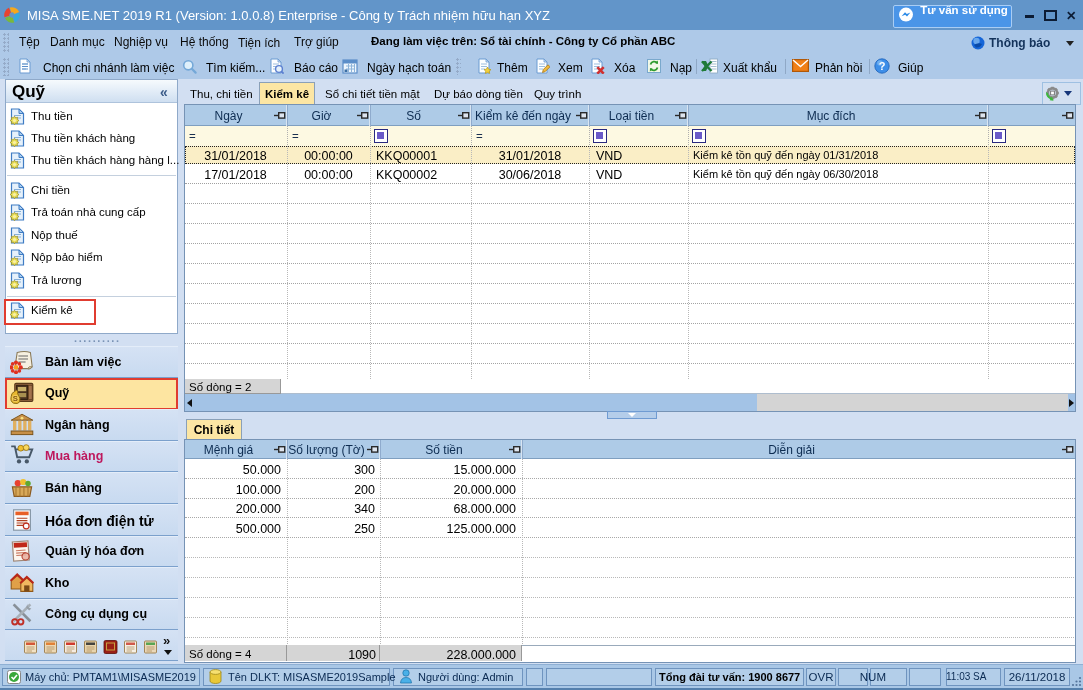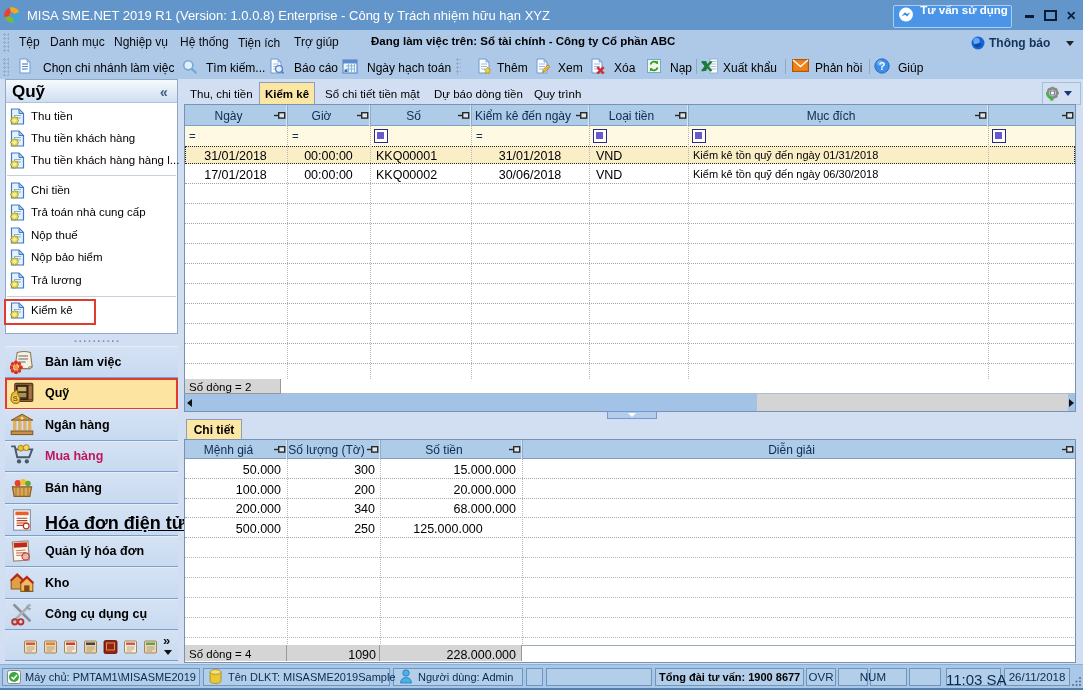--- a/index.html
+++ b/index.html
@@ -259,21 +259,21 @@
         <circle cx="15" cy="6.3" r="2.3" fill="#60a830"></circle>
   </svg>
 <div class="abs nw" style="left:45px;top:481px;font-size:12.5px;color:#000;font-weight:bold;">Bán hàng</div>
 <div class="abs" style="left:5px;top:504.0px;width:173px;height:31.6px;background:linear-gradient(#d5e2f4,#c8daf0);border-top:1px solid #e4edf9;border-bottom:1px solid #7ba0cc"></div>
 <svg class="abs" style="left:10px;top:508px" width="24" height="24" viewBox="0 0 20 20">
     <rect x="3" y="1.5" width="14" height="17" fill="#fdfdfd" stroke="#8898a8" stroke-width="1"></rect>
         <rect x="4.5" y="3" width="11" height="3" fill="#e86028"></rect>
         <path d="M5.5 8.5 H14.5 M5.5 10.5 H14.5 M5.5 12.5 H14.5 M5.5 14.5 H11" stroke="#b04020" stroke-width="0.9"></path>
         <circle cx="13.5" cy="15" r="2.4" fill="none" stroke="#c03020" stroke-width="1"></circle>
   </svg>
-<div class="abs nw" style="left:45px;top:513px;font-size:18px;color:#000;font-weight:bold;text-decoration:underline;">Hóa đơn điện tử</div>
+<div class="abs nw" style="left:45px;top:513px;font-size:14px;color:#000;font-weight:bold;">Hóa đơn điện tử</div>
 <div class="abs" style="left:5px;top:535.6px;width:173px;height:31.6px;background:linear-gradient(#d5e2f4,#c8daf0);border-top:1px solid #e4edf9;border-bottom:1px solid #7ba0cc"></div>
 <svg class="abs" style="left:10px;top:539px" width="24" height="24" viewBox="0 0 20 20">
     <rect x="2.5" y="2" width="13" height="16" fill="#fdf6ee" stroke="#a08878" stroke-width="1" transform="rotate(-4 9 10)"></rect>
         <rect x="3.5" y="3" width="11" height="4" fill="#c02818" transform="rotate(-4 9 10)"></rect>
         <path d="M5 9.5 H13 M5 11.5 H13 M5 13.5 H13" stroke="#c87860" stroke-width="0.9" transform="rotate(-4 9 10)"></path>
         <circle cx="13" cy="14.5" r="3" fill="#e8b0a0" opacity="0.85" stroke="#b03020" stroke-width="1"></circle>
   </svg>
 <div class="abs nw" style="left:45px;top:544px;font-size:12.5px;color:#000;font-weight:bold;">Quản lý hóa đơn</div>
 <div class="abs" style="left:5px;top:567.2px;width:173px;height:31.6px;background:linear-gradient(#d5e2f4,#c8daf0);border-top:1px solid #e4edf9;border-bottom:1px solid #7ba0cc"></div>
 <svg class="abs" style="left:10px;top:571px" width="24" height="24" viewBox="0 0 20 20">
@@ -494,21 +494,21 @@
 <div class="abs nw" style="left:0px;top:482.6px;font-size:12.5px;color:#000;left:184px;width:97px;text-align:right">100.000</div>
 <div class="abs nw" style="left:0px;top:482.6px;font-size:12.5px;color:#000;left:287px;width:88px;text-align:right">200</div>
 <div class="abs nw" style="left:0px;top:482.6px;font-size:12.5px;color:#000;left:380px;width:136px;text-align:right">20.000.000</div>
 <div class="abs" style="left:185px;top:498px;width:890px;height:20px;border-bottom:1px dotted #a8a8a8"></div>
 <div class="abs nw" style="left:0px;top:502.20000000000005px;font-size:12.5px;color:#000;left:184px;width:97px;text-align:right">200.000</div>
 <div class="abs nw" style="left:0px;top:502.20000000000005px;font-size:12.5px;color:#000;left:287px;width:88px;text-align:right">340</div>
 <div class="abs nw" style="left:0px;top:502.20000000000005px;font-size:12.5px;color:#000;left:380px;width:136px;text-align:right">68.000.000</div>
 <div class="abs" style="left:185px;top:518px;width:890px;height:20px;border-bottom:1px dotted #a8a8a8"></div>
 <div class="abs nw" style="left:0px;top:521.8000000000001px;font-size:12.5px;color:#000;left:184px;width:97px;text-align:right">500.000</div>
 <div class="abs nw" style="left:0px;top:521.8000000000001px;font-size:12.5px;color:#000;left:287px;width:88px;text-align:right">250</div>
-<div class="abs nw" style="left:0px;top:521.8000000000001px;font-size:12.5px;color:#000;left:380px;width:136px;text-align:center">125.000.000</div>
+<div class="abs nw" style="left:0px;top:521.8000000000001px;font-size:12.5px;color:#000;left:380px;width:136px;text-align:right">125.000.000</div>
 <div class="abs" style="left:185px;top:557px;width:890px;height:1px;background-image:linear-gradient(90deg,#b8b8b8 1px,transparent 1px);background-size:2px 1px"></div>
 <div class="abs" style="left:185px;top:577px;width:890px;height:1px;background-image:linear-gradient(90deg,#b8b8b8 1px,transparent 1px);background-size:2px 1px"></div>
 <div class="abs" style="left:185px;top:597px;width:890px;height:1px;background-image:linear-gradient(90deg,#b8b8b8 1px,transparent 1px);background-size:2px 1px"></div>
 <div class="abs" style="left:185px;top:617px;width:890px;height:1px;background-image:linear-gradient(90deg,#b8b8b8 1px,transparent 1px);background-size:2px 1px"></div>
 <div class="abs" style="left:185px;top:637px;width:890px;height:1px;background-image:linear-gradient(90deg,#b8b8b8 1px,transparent 1px);background-size:2px 1px"></div>
 <div class="abs" style="left:287px;top:459px;width:1px;height:186px;background-image:linear-gradient(#b8b8b8 1px,transparent 1px);background-size:1px 2px"></div>
 <div class="abs" style="left:380px;top:459px;width:1px;height:186px;background-image:linear-gradient(#b8b8b8 1px,transparent 1px);background-size:1px 2px"></div>
 <div class="abs" style="left:522px;top:459px;width:1px;height:186px;background-image:linear-gradient(#b8b8b8 1px,transparent 1px);background-size:1px 2px"></div>
 <div class="abs" style="left:185px;top:645px;width:890px;height:17px;background:#fff;border-top:1px solid #9ab;"></div>
 <div class="abs" style="left:185px;top:645px;width:102px;height:16px;background:#d5d5d5;border-right:1px solid #999"></div>
@@ -543,21 +543,21 @@
   </svg>
 <div class="abs nw" style="left:228px;top:671px;font-size:11px;color:#0a2a52;">Tên DLKT: MISASME2019Sample</div>
 <svg class="abs" style="left:399px;top:669px" width="14" height="15" viewBox="0 0 14 15">
 <circle cx="7" cy="4" r="3.2" fill="#4ab0e8" stroke="#1a70a8" stroke-width="0.7"></circle>
 <path d="M1.5 14 Q2 8.5 7 8.5 Q12 8.5 12.5 14 Z" fill="#4ab0e8" stroke="#1a70a8" stroke-width="0.7"></path>
   </svg>
 <div class="abs nw" style="left:418px;top:671px;font-size:11px;color:#0a2a52;">Người dùng: Admin</div>
 <div class="abs nw" style="left:659px;top:671px;font-size:11px;color:#000;font-weight:bold;">Tổng đài tư vấn: 1900 8677</div>
 <div class="abs nw" style="left:0px;top:671px;font-size:11.5px;color:#0a2a52;left:806px;width:30px;text-align:center">OVR</div>
 <div class="abs nw" style="left:0px;top:671px;font-size:11.5px;color:#0a2a52;left:838px;width:48px;text-align:right">NUM</div>
-<div class="abs nw" style="left:0px;top:671px;font-size:15px;color:#0a2a52;left:946px;width:37px;text-align:center">11:03 SA</div>
+<div class="abs nw" style="left:0px;top:671px;font-size:10px;color:#0a2a52;left:946px;width:37px;text-align:center">11:03 SA</div>
 <div class="abs nw" style="left:0px;top:671px;font-size:11.5px;color:#0a2a52;left:1004px;width:66px;text-align:center">26/11/2018</div>
 <svg class="abs" style="left:1071px;top:676px" width="11" height="11" viewBox="0 0 11 11">
 <g fill="#54749c">
       <circle cx="9" cy="2" r="1.1"></circle>
       <circle cx="9" cy="5.5" r="1.1"></circle>
       <circle cx="5.5" cy="5.5" r="1.1"></circle>
 <circle cx="9" cy="9" r="1.1"></circle>
       <circle cx="5.5" cy="9" r="1.1"></circle>
       <circle cx="2" cy="9" r="1.1"></circle>
     </g>

